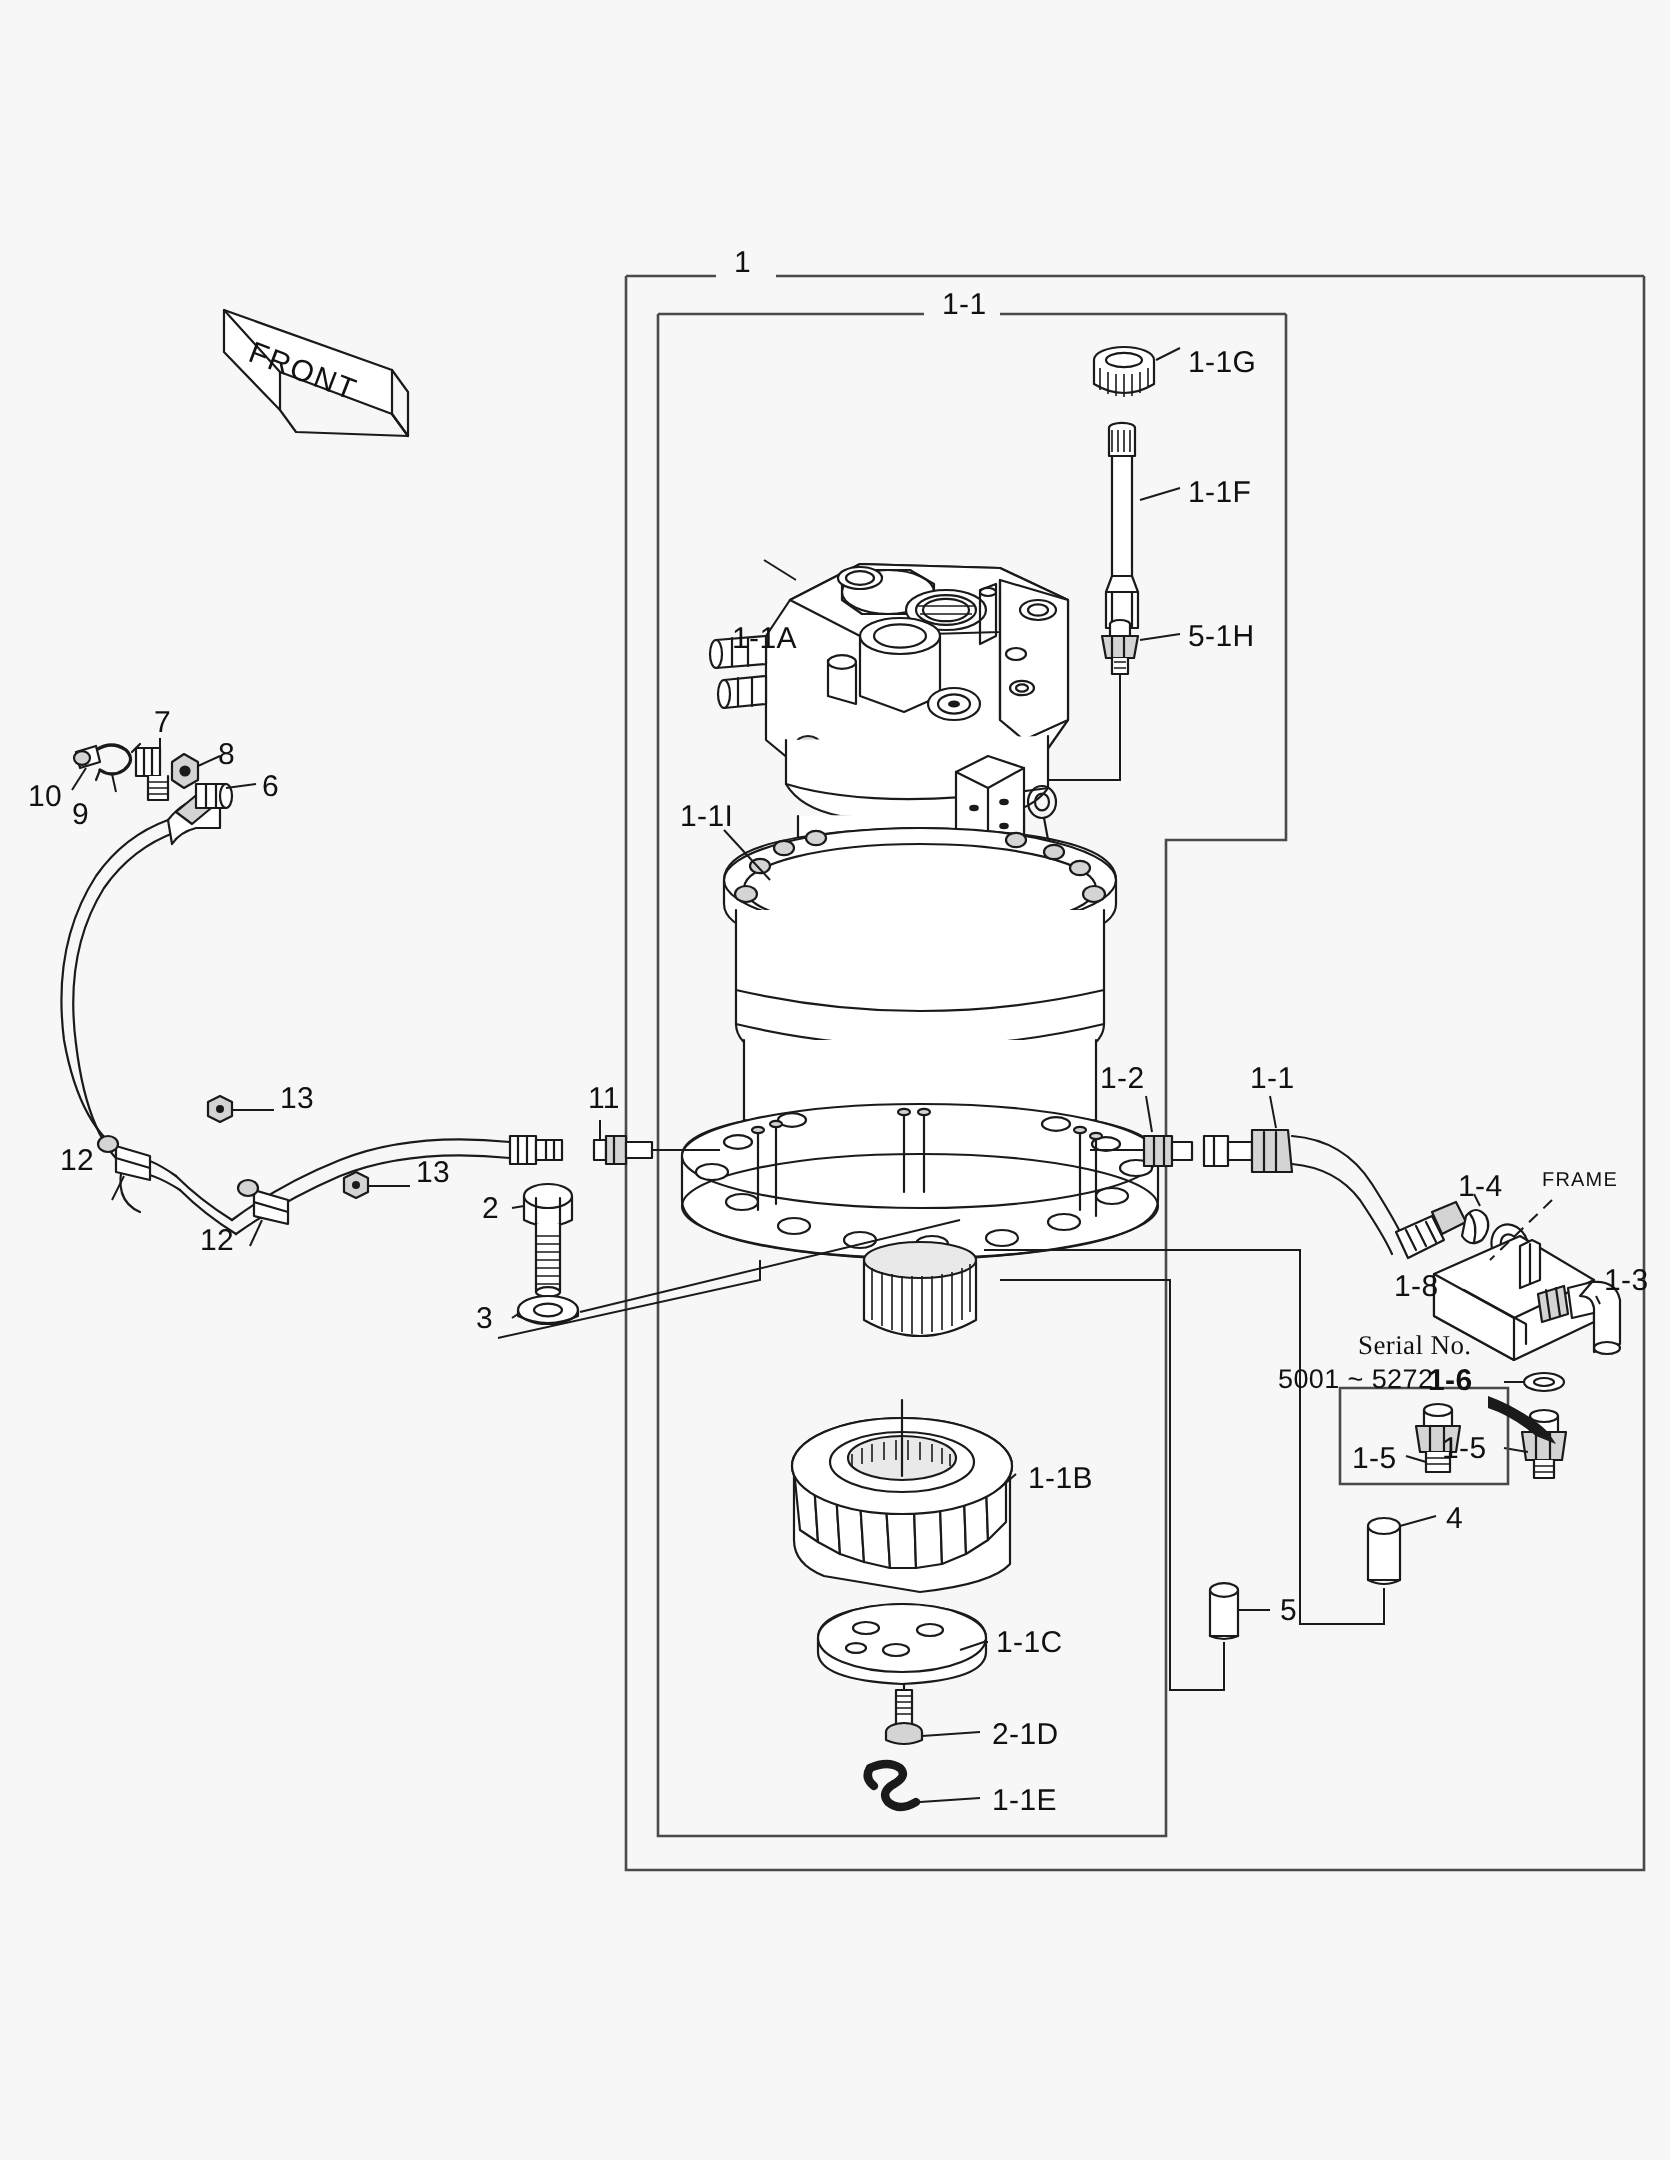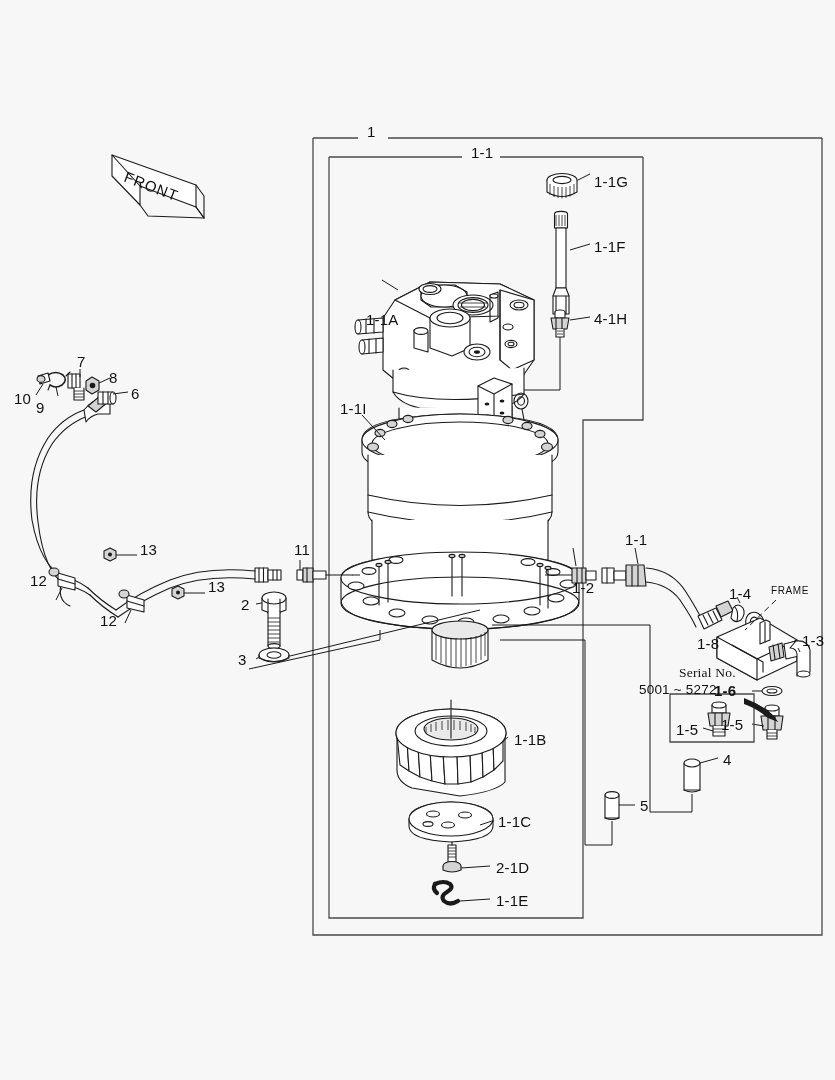--- a/index.html
+++ b/index.html
@@ -485,29 +485,29 @@
   <path class="lead" d="M352 575 L360 575"></path>
 </svg>
 
 <div class="lbl" style="left:367px;top:123px;">1</div>
 <div class="lbl" style="left:471px;top:144px;">1-1</div>
 
 <div class="lbl" style="left:128px;top:168px;transform:rotate(21deg);transform-origin:left top;letter-spacing:1px;font-size:15px;">FRONT</div>
 
 <div class="lbl" style="left:594px;top:173px;">1-1G</div>
 <div class="lbl" style="left:594px;top:238px;">1-1F</div>
-<div class="lbl" style="left:594px;top:310px;">4-1H</div>
+<div class="lbl" style="left:594px;top:310px;">5-1H</div>
 <div class="lbl" style="left:366px;top:267px;margin-top:44px;">1-1A</div>
 <div class="lbl" style="left:340px;top:400px;">1-1I</div>
 <div class="lbl" style="left:514px;top:731px;">1-1B</div>
 <div class="lbl" style="left:498px;top:813px;">1-1C</div>
 <div class="lbl" style="left:496px;top:859px;">2-1D</div>
 <div class="lbl" style="left:496px;top:892px;">1-1E</div>
 
-<div class="lbl" style="left:572px;top:531px;margin-top:48px;">1-2</div>
+<div class="lbl" style="left:550px;top:531px;">1-2</div>
 <div class="lbl" style="left:625px;top:531px;">1-1</div>
 <div class="lbl" style="left:729px;top:585px;">1-4</div>
 <div class="lbl" style="left:697px;top:635px;">1-8</div>
 <div class="lbl" style="left:802px;top:632px;">1-3</div>
 <div class="lbl" style="left:714px;top:682px;font-weight:bold;">1-6</div>
 <div class="lbl" style="left:721px;top:716px;">1-5</div>
 <div class="lbl" style="left:676px;top:721px;">1-5</div>
 
 <div class="lbl" style="left:241px;top:596px;">2</div>
 <div class="lbl" style="left:238px;top:651px;">3</div>

